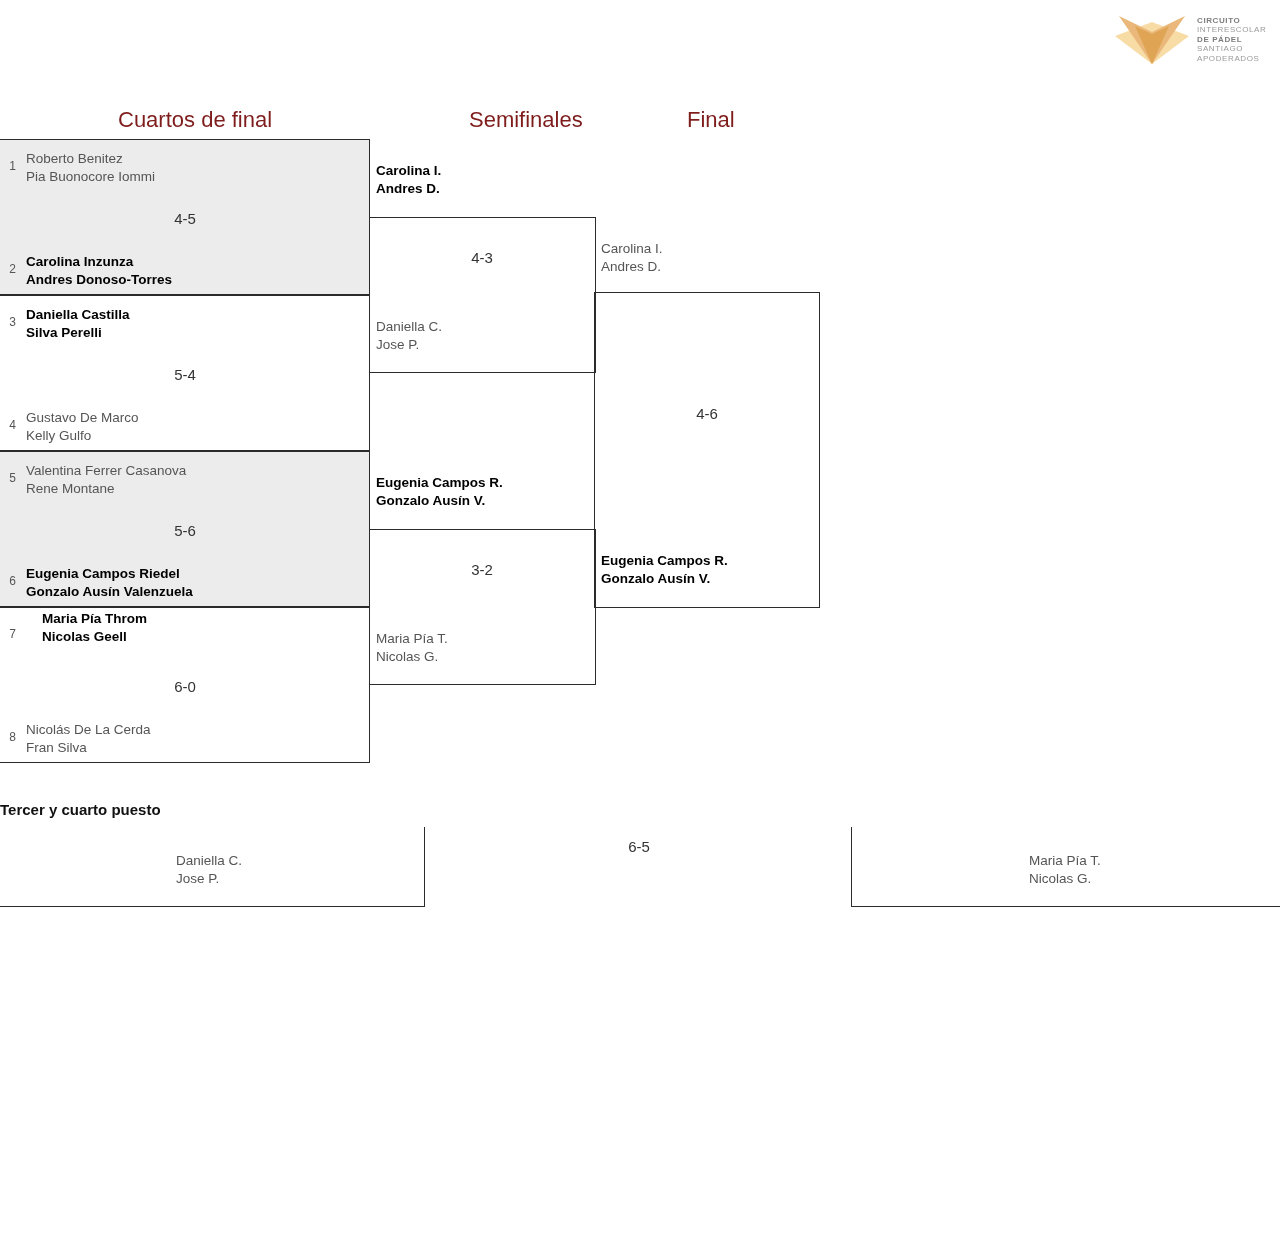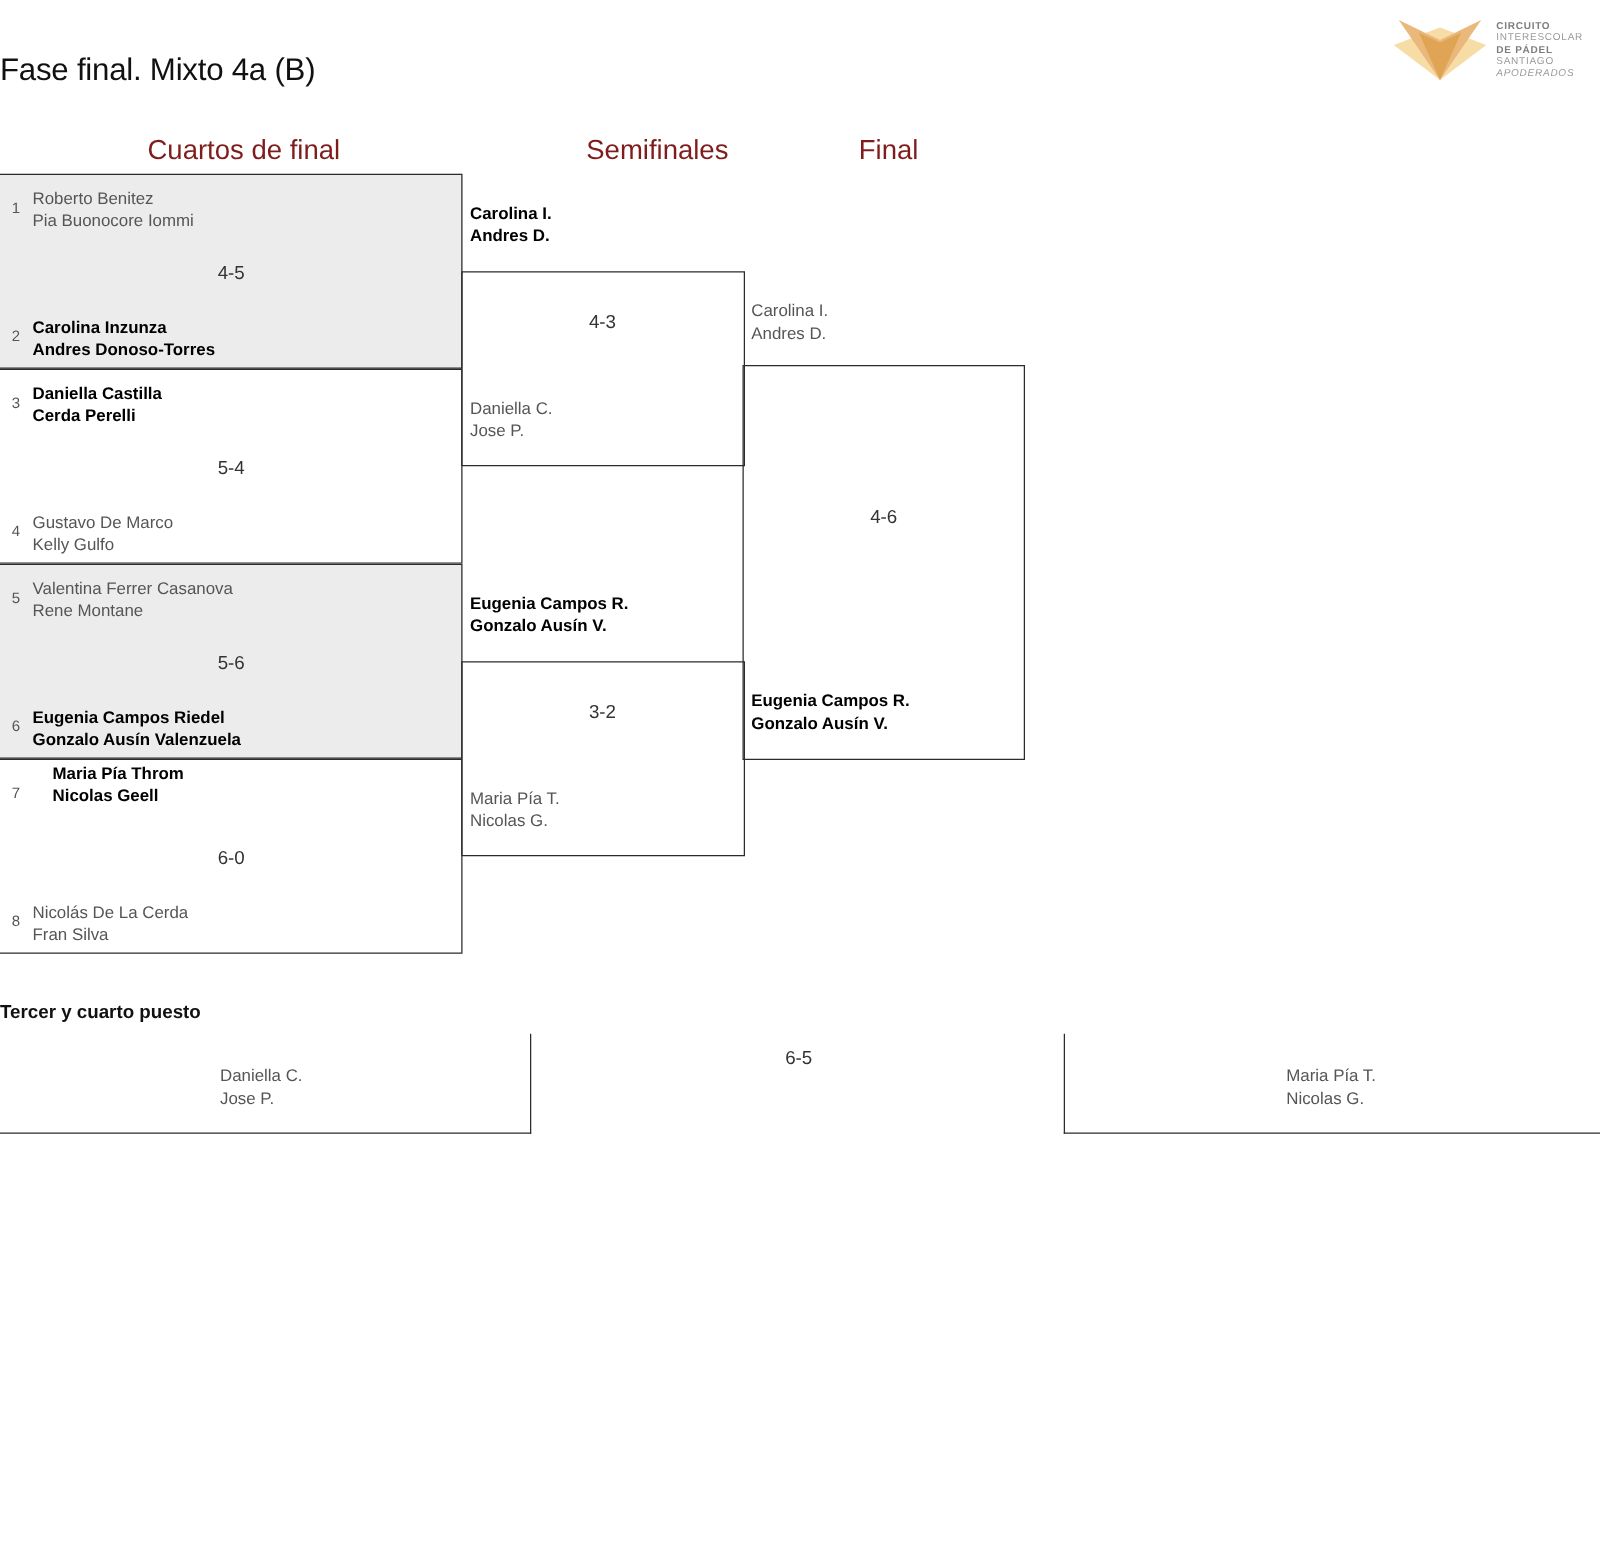--- a/index.html
+++ b/index.html
@@ -53,21 +53,21 @@
     line-height: 9.4px;
   }
   .logo-line {
     display: block;
     font-size: 8px;
     letter-spacing: 0.6px;
     color: #9a9a9a;
     white-space: nowrap;
   }
   .logo-line.bold { font-weight: 700; color: #7d7d7d; }
-  .logo-line.italic { font-style: italic; }
+  .logo-line.italic { }
 
   
   .round-header {
     position: absolute;
     font-size: 22px;
     line-height: 20px;
     color: #7f1d1d;
     white-space: nowrap;
   }
   #round-header-qf    { left: 118px; top: 110px; }
@@ -142,21 +142,20 @@
     height: 80px;
     box-sizing: border-box;
     border-left: 1px solid #2b2b2b;
     border-bottom: 1px solid #2b2b2b;
   }
 </style>
 </head>
 <body>
 
 <div id="header-title">
-  <span id="title-line-2">Fase final. Mixto 4a (B)</span>
 </div>
 
 <div id="logo">
   <svg id="logo-mark" viewBox="0 0 78 56">
     <polygon points="2,26 39,12 76,26 39,54" fill="#f8dca5"></polygon>
     <polygon points="6,6 39,22 72,6 39,54" fill="#eab87a"></polygon>
     <polygon points="22,16 39,24 56,16 39,54" fill="#e0a455"></polygon>
   </svg>
   <div id="logo-text">
     <span class="logo-line bold">CIRCUITO</span>
@@ -181,21 +180,21 @@
 <div class="seed" style="left:0px; top:262px;">2</div>
 <div class="team winner" style="left:26px; top:253px;">
   <span class="team-line">Carolina Inzunza</span>
   <span class="team-line">Andres Donoso-Torres</span>
 </div>
 
 <div class="match-box" style="left:-1px; top:295px; width:371px; height:156px;"></div>
 <div class="seed" style="left:0px; top:315px;">3</div>
 <div class="team winner" style="left:26px; top:306px;">
   <span class="team-line">Daniella Castilla</span>
-  <span class="team-line">Cerda Perelli</span>
+  <span class="team-line">Silva Perelli</span>
 </div>
 <div class="score" style="left:120px; top:366px; width:130px;">5-4</div>
 <div class="seed" style="left:0px; top:418px;">4</div>
 <div class="team" style="left:26px; top:409px;">
   <span class="team-line">Gustavo De Marco</span>
   <span class="team-line">Kelly Gulfo</span>
 </div>
 
 <div class="match-box shaded" style="left:-1px; top:451px; width:371px; height:156px;"></div>
 <div class="seed" style="left:0px; top:471px;">5</div>

